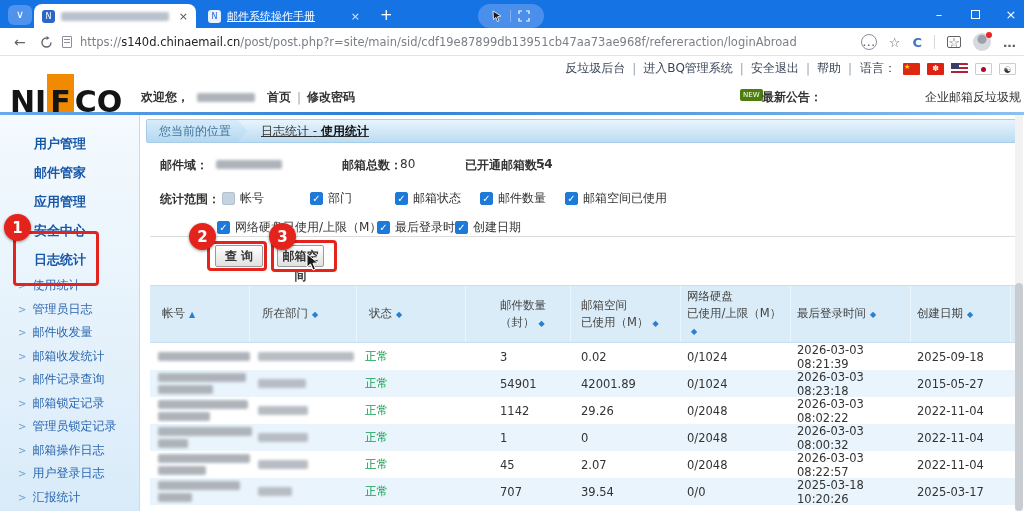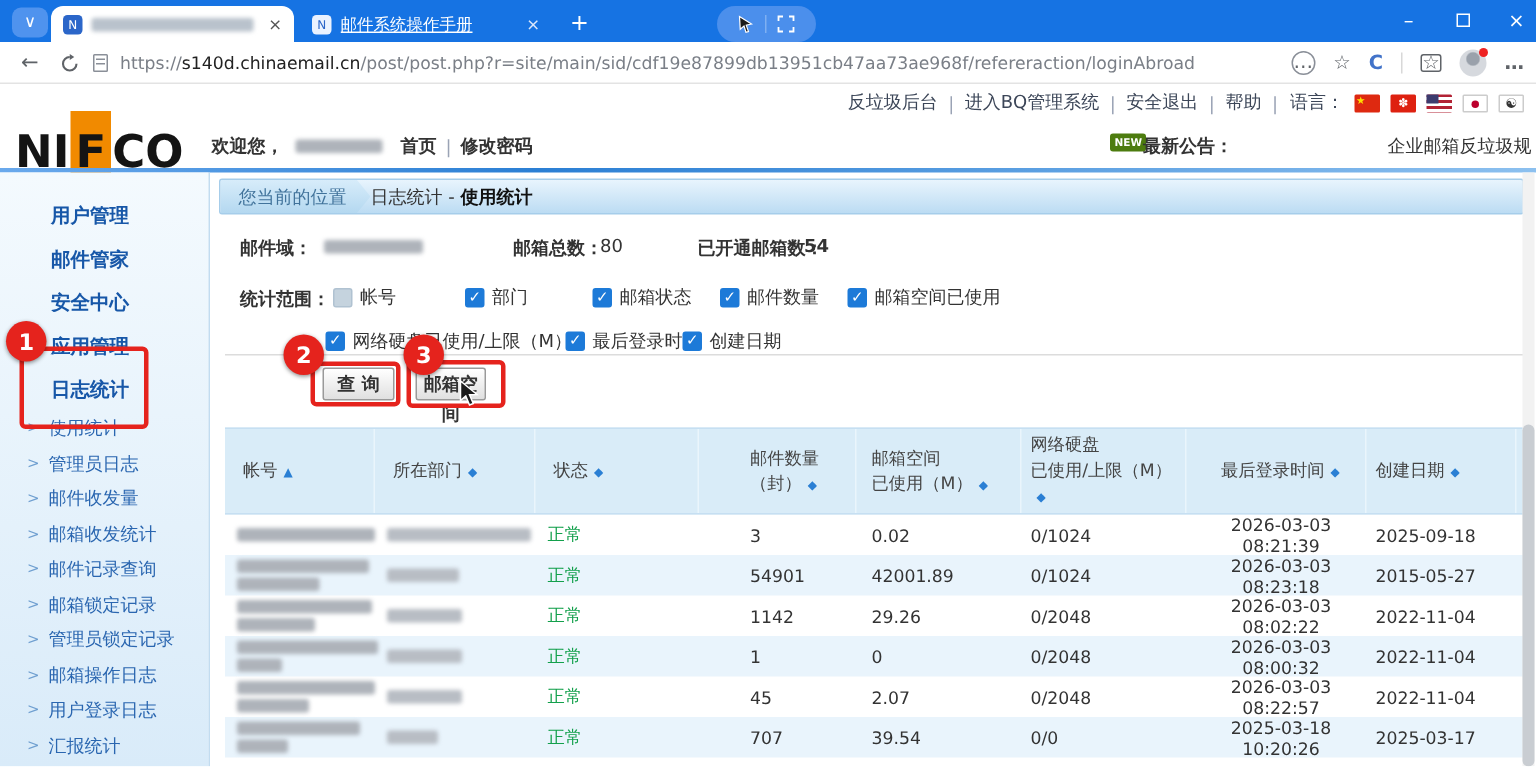--- a/index.html
+++ b/index.html
@@ -56,36 +56,36 @@
   .flag { display:inline-block; width:17px; height:12px; margin-left:7px; border-radius:1px; position:relative; font-size:8px; line-height:12px; text-align:center; vertical-align:middle; }
   .flag-china { background:#de2910; color:#ffde00; }
   .flag-china .star { position:absolute; left:1px; top:-2px; font-size:7px; font-style:normal; }
   .flag-hongkong { background:#de2110; color:#fff; }
   .flag-usa { background:repeating-linear-gradient(180deg,#b22234 0 2px,#fff 2px 4px); }
   .flag-usa .canton { position:absolute; left:0; top:0; width:8px; height:6px; background:#3c3b6e; }
   .flag-japan { background:#fff; border:1px solid #ccc; }
   .flag-japan .sun { position:absolute; left:5px; top:3px; width:5px; height:5px; border-radius:50%; background:#bc002d; }
   .flag-korea { background:#fff; border:1px solid #ccc; color:#333; font-size:9px; }
   .announce { position:absolute; right:2px; top:32px; width:282px; height:16px; font-size:12px; color:#333; overflow:hidden; }
-  .new-badge { position:absolute; left:0; top:1px; background:#4d7c0f; color:#fff; font-size:7px; font-weight:bold; border-radius:2px; padding:2px 3px; }
+  .new-badge { position:absolute; left:0; top:1px; background:#4d7c0f; color:#fff; font-size:7px; font-weight:normal; border-radius:2px; padding:2px 3px; }
   .ann-label { position:absolute; left:22px; top:1px; font-weight:bold; }
   .ann-text { position:absolute; left:185px; top:1px; white-space:nowrap; }
   .header-sep { position:absolute; left:0; top:112px; width:1024px; height:3px; background:linear-gradient(90deg,#6aa9ec,#2b7fd4 35%,#8cc0ef); }
 
   
   .sidebar { position:absolute; left:0; top:115px; width:140px; height:396px; background:linear-gradient(180deg,#f4fafe,#d9ebf9); border-right:1px solid #c2dcf0; padding-top:14px; }
   .sb-item { display:flex; align-items:center; }
   .sb-item.top { height:29px; padding-left:34px; font-size:13px; font-weight:bold; color:#1757a8; }
   .sb-item.sub { height:23.5px; padding-left:18px; font-size:12px; color:#2a66b0; }
   .sb-item .chev { color:#6f9fd0; font-size:10px; margin-right:6px; }
 
   
   .crumb-bar { position:absolute; left:146px; top:119px; width:870px; height:24px; background:linear-gradient(180deg,#e8f4fd,#bcdcf3); border:1px solid #a6cdea; border-radius:2px; font-size:12px; }
   .loc-tab { float:left; height:22px; line-height:22px; padding:0 16px 0 12px; color:#41739b; background:linear-gradient(180deg,#d7ecfa,#b4d8f0); clip-path:polygon(0 0,calc(100% - 9px) 0,100% 50%,calc(100% - 9px) 100%,0 100%); }
-  .crumb-path { float:left; line-height:22px; color:#333; }
+  .crumb-path { float:left; line-height:22px; margin-left:14px; color:#333;text-decoration:underline; }
   .crumb-path b { color:#111; }
 
   .lbl { position:absolute; font-size:12px; font-weight:bold; color:#333; }
   .val { position:absolute; font-size:12px; color:#333; }
   .dom-blur { position:absolute; left:216px; top:160px; width:66px; }
 
   .filter-row { position:absolute; height:16px; }
   .fitem { position:absolute; top:0; display:flex; align-items:center; white-space:nowrap; }
   .cb { width:13px; height:13px; border:1px solid #8ab0d0; background:#fff; border-radius:2px; font-size:10px; color:#fff; text-align:center; line-height:12px; flex:0 0 13px; }
   .cb.checked { background:#1d7ad8; border-color:#1d7ad8; }
@@ -100,21 +100,21 @@
   
   .table { position:absolute; left:150px; top:285px; width:866px; font-size:11.5px; color:#333; }
   .thead { display:flex; height:58px; background:#d9ecf8; border-top:1px solid #c6dff2; border-bottom:1px solid #c6dff2; }
   .th { display:flex; flex-direction:column; justify-content:center; padding-left:12px; border-right:1px solid #eaf5fc; color:#444; }
   .th-line { display:block; line-height:17px; }
   .sort { font-size:8px; color:#2a7fd4; margin-left:4px; }
   .trow { display:flex; height:27px; align-items:stretch; }
   .trow:nth-child(even) { background:#e9f4fc; }
   .td { display:flex; flex-direction:column; justify-content:center; padding-left:8px; }
   .c0{width:100px;} .c1{width:107px;} .c2{width:109px;} .c3{width:105px; padding-left:34px;}
-  .c4{width:110px; padding-left:10px;} .c5{width:110px; padding-left:6px;} .c6{width:120px; padding-left:6px;text-align:center;} .c7{width:100px; padding-left:6px;}
+  .c4{width:110px; padding-left:10px;} .c5{width:110px; padding-left:6px;} .c6{width:120px; padding-left:6px;} .c7{width:100px; padding-left:6px;}
   .status { color:#13a04c; }
   .td .blurline { margin:1.5px 0; }
   .dept-blur { background:#b8bdc4; }
 
   .scrollbar { position:absolute; left:1015px; top:115px; width:8px; height:396px; background:#f2f2f2; }
   .scroll-thumb { position:absolute; left:0; top:168px; width:8px; height:228px; background:#c9cdd2; border-radius:4px; }
 
   
   .ann-box { position:absolute; border:3px solid #e5231d; border-radius:4px; z-index:40; }
   #box1 { left:13px; top:231px; width:86px; height:55px; }
@@ -229,24 +229,24 @@
   <div class="header-sep"></div>
 
   <div class="sidebar">
       <div class="sb-item top">
         <span class="sb-label">用户管理</span>
       </div>
       <div class="sb-item top">
         <span class="sb-label">邮件管家</span>
       </div>
       <div class="sb-item top">
+        <span class="sb-label">应用管理</span>
+      </div>
+      <div class="sb-item top">
         <span class="sb-label">安全中心</span>
-      </div>
-      <div class="sb-item top">
-        <span class="sb-label">应用管理</span>
       </div>
       <div class="sb-item top">
         <span class="sb-label">日志统计</span>
       </div>
       <div class="sb-item sub">
         <span class="chev">&gt;</span>
         <span class="sb-label">使用统计</span>
       </div>
       <div class="sb-item sub">
         <span class="chev">&gt;</span>

